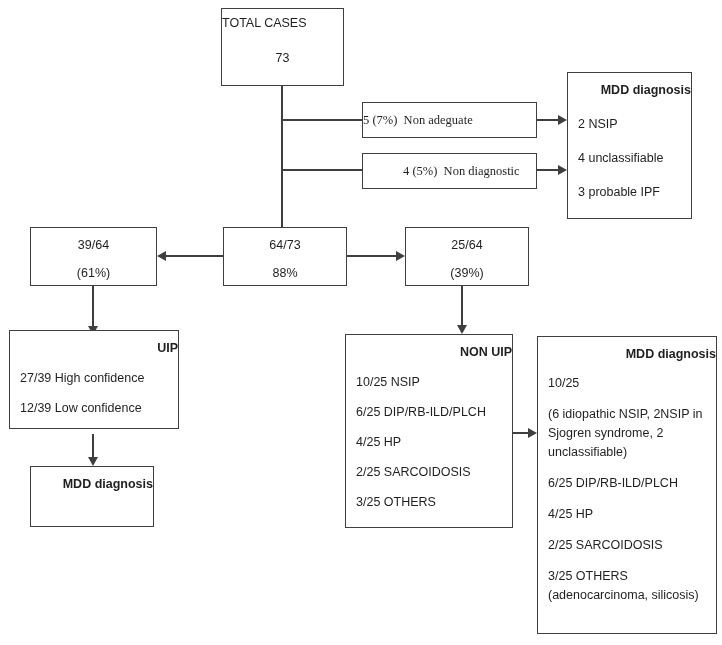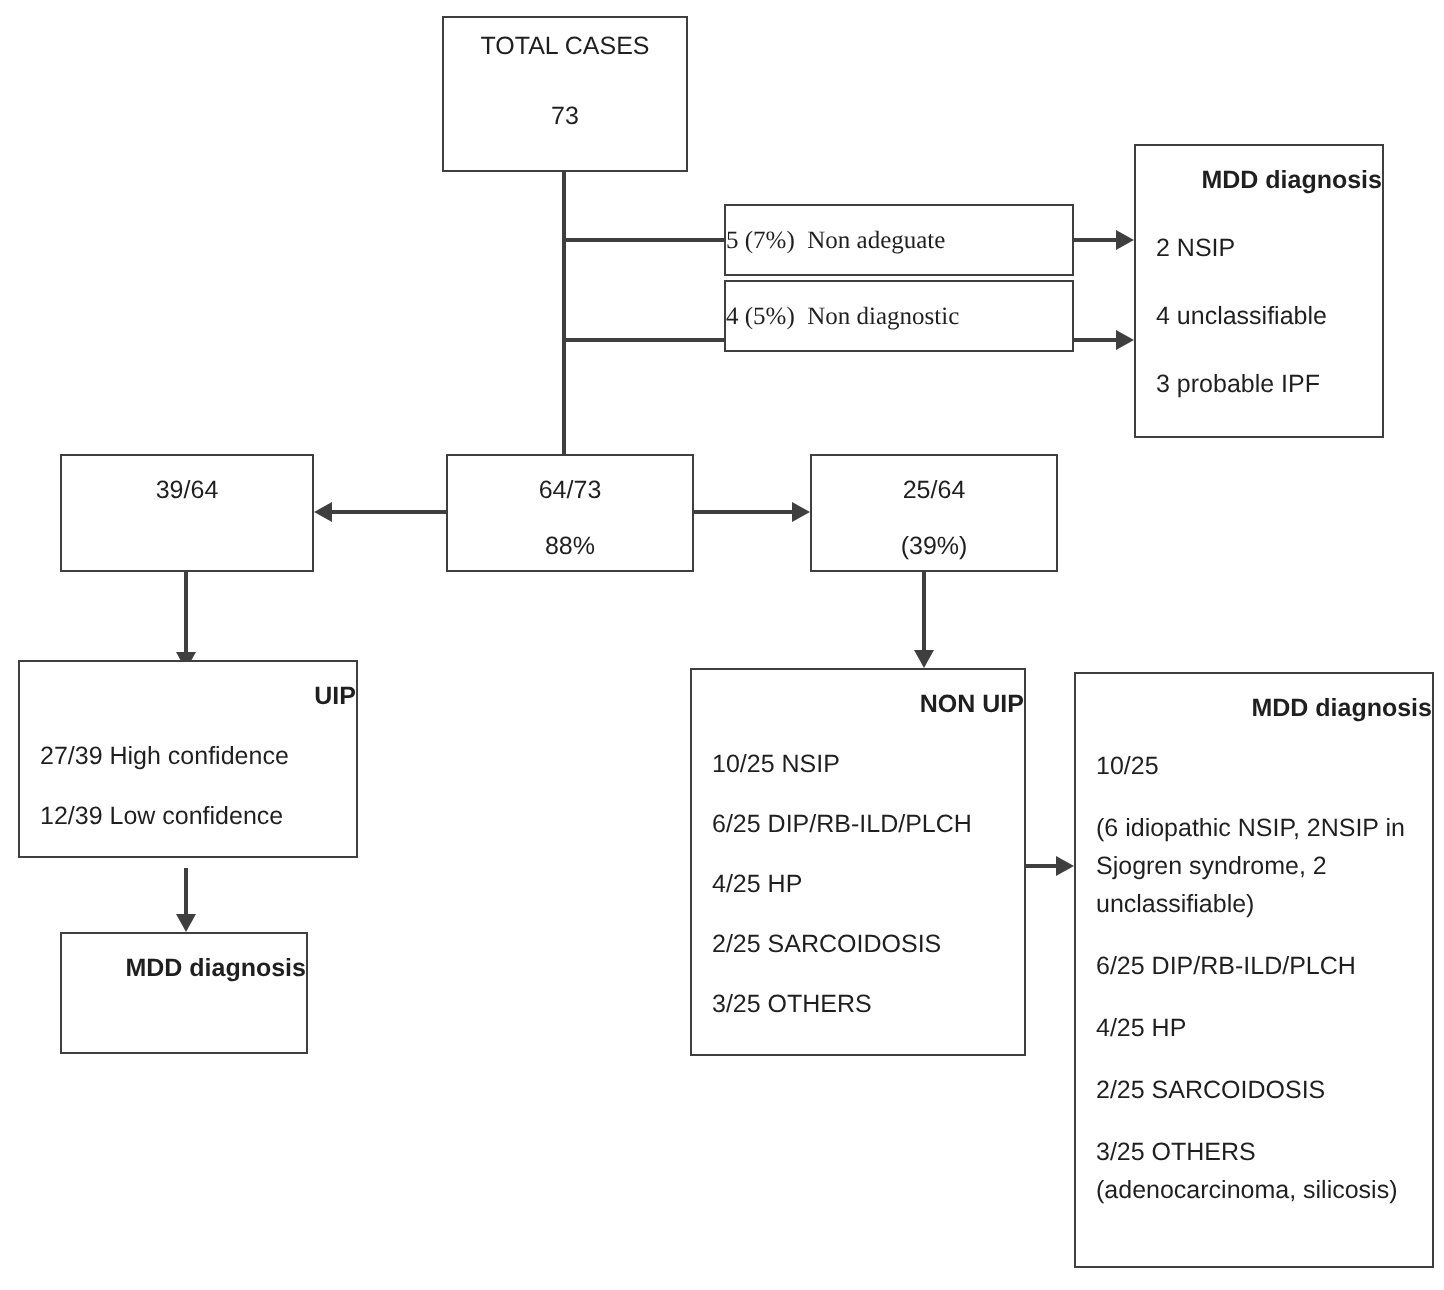--- a/index.html
+++ b/index.html
@@ -31,21 +31,21 @@
     margin-top:9px;
   }
   .item{
     line-height:16px;
     margin:14px 0 0 10px;
     text-align:left;
   }
   .items-wide .item{margin-top:18px;}
   .center-line1{text-align:center;line-height:16px;margin-top:9px;}
   .center-line2{text-align:center;line-height:16px;margin-top:12px;}
-  .total-line1{text-align:center;line-height:16px;margin-top:6px;}
+  .total-line1{line-height:16px;margin-top:6px;}
   .total-line2{text-align:center;line-height:16px;margin-top:19px;}
   .label-box{display:flex;align-items:center;justify-content:flex-start;text-align:center;font-family:Liberation Serif, serif;}
   .center-item{text-align:center;margin-left:0;}
   .para{
     line-height:19px;
     margin:12px 10px 0 10px;
     text-align:left;
   }
   .hline,.vline{position:absolute;background:var(--line);}
   .hline{height:2px;}
@@ -68,35 +68,36 @@
   <div class="vline" style="left:281px;top:86px;height:141px;"></div>
 
   <div class="hline" style="left:281px;top:119px;width:81px;"></div>
   <div class="box label-box" style="left:362px;top:102px;width:175px;height:36px;">
     <span>5 (7%) &nbsp;Non adeguate</span>
   </div>
   <div class="hline" style="left:537px;top:119px;width:21px;"></div>
   <div class="ah ah-right" style="left:558px;top:115px;"></div>
 
   <div class="hline" style="left:281px;top:169px;width:81px;"></div>
-  <div class="box label-box" style="left:362px;top:140px;width:175px;height:36px;">
+  <div class="box label-box" style="left:362px;top:153px;width:175px;height:36px;padding-left:40px;">
     <span>4 (5%) &nbsp;Non diagnostic</span>
   </div>
   <div class="hline" style="left:537px;top:169px;width:21px;"></div>
   <div class="ah ah-right" style="left:558px;top:165px;"></div>
 
   <div class="box items-wide" style="left:567px;top:72px;width:125px;height:147px;">
     <div class="box-title">MDD diagnosis</div>
     <div class="item">2 NSIP</div>
     <div class="item">4 unclassifiable</div>
     <div class="item">3 probable IPF</div>
   </div>
 
   <div class="box" style="left:30px;top:227px;width:127px;height:59px;">
     <div class="center-line1">39/64</div>
+    <div class="center-line2">(61%)</div>
   </div>
 
   <div class="box" style="left:223px;top:227px;width:124px;height:59px;">
     <div class="center-line1">64/73</div>
     <div class="center-line2">88%</div>
   </div>
 
   <div class="box" style="left:405px;top:227px;width:124px;height:59px;">
     <div class="center-line1">25/64</div>
     <div class="center-line2">(39%)</div>

